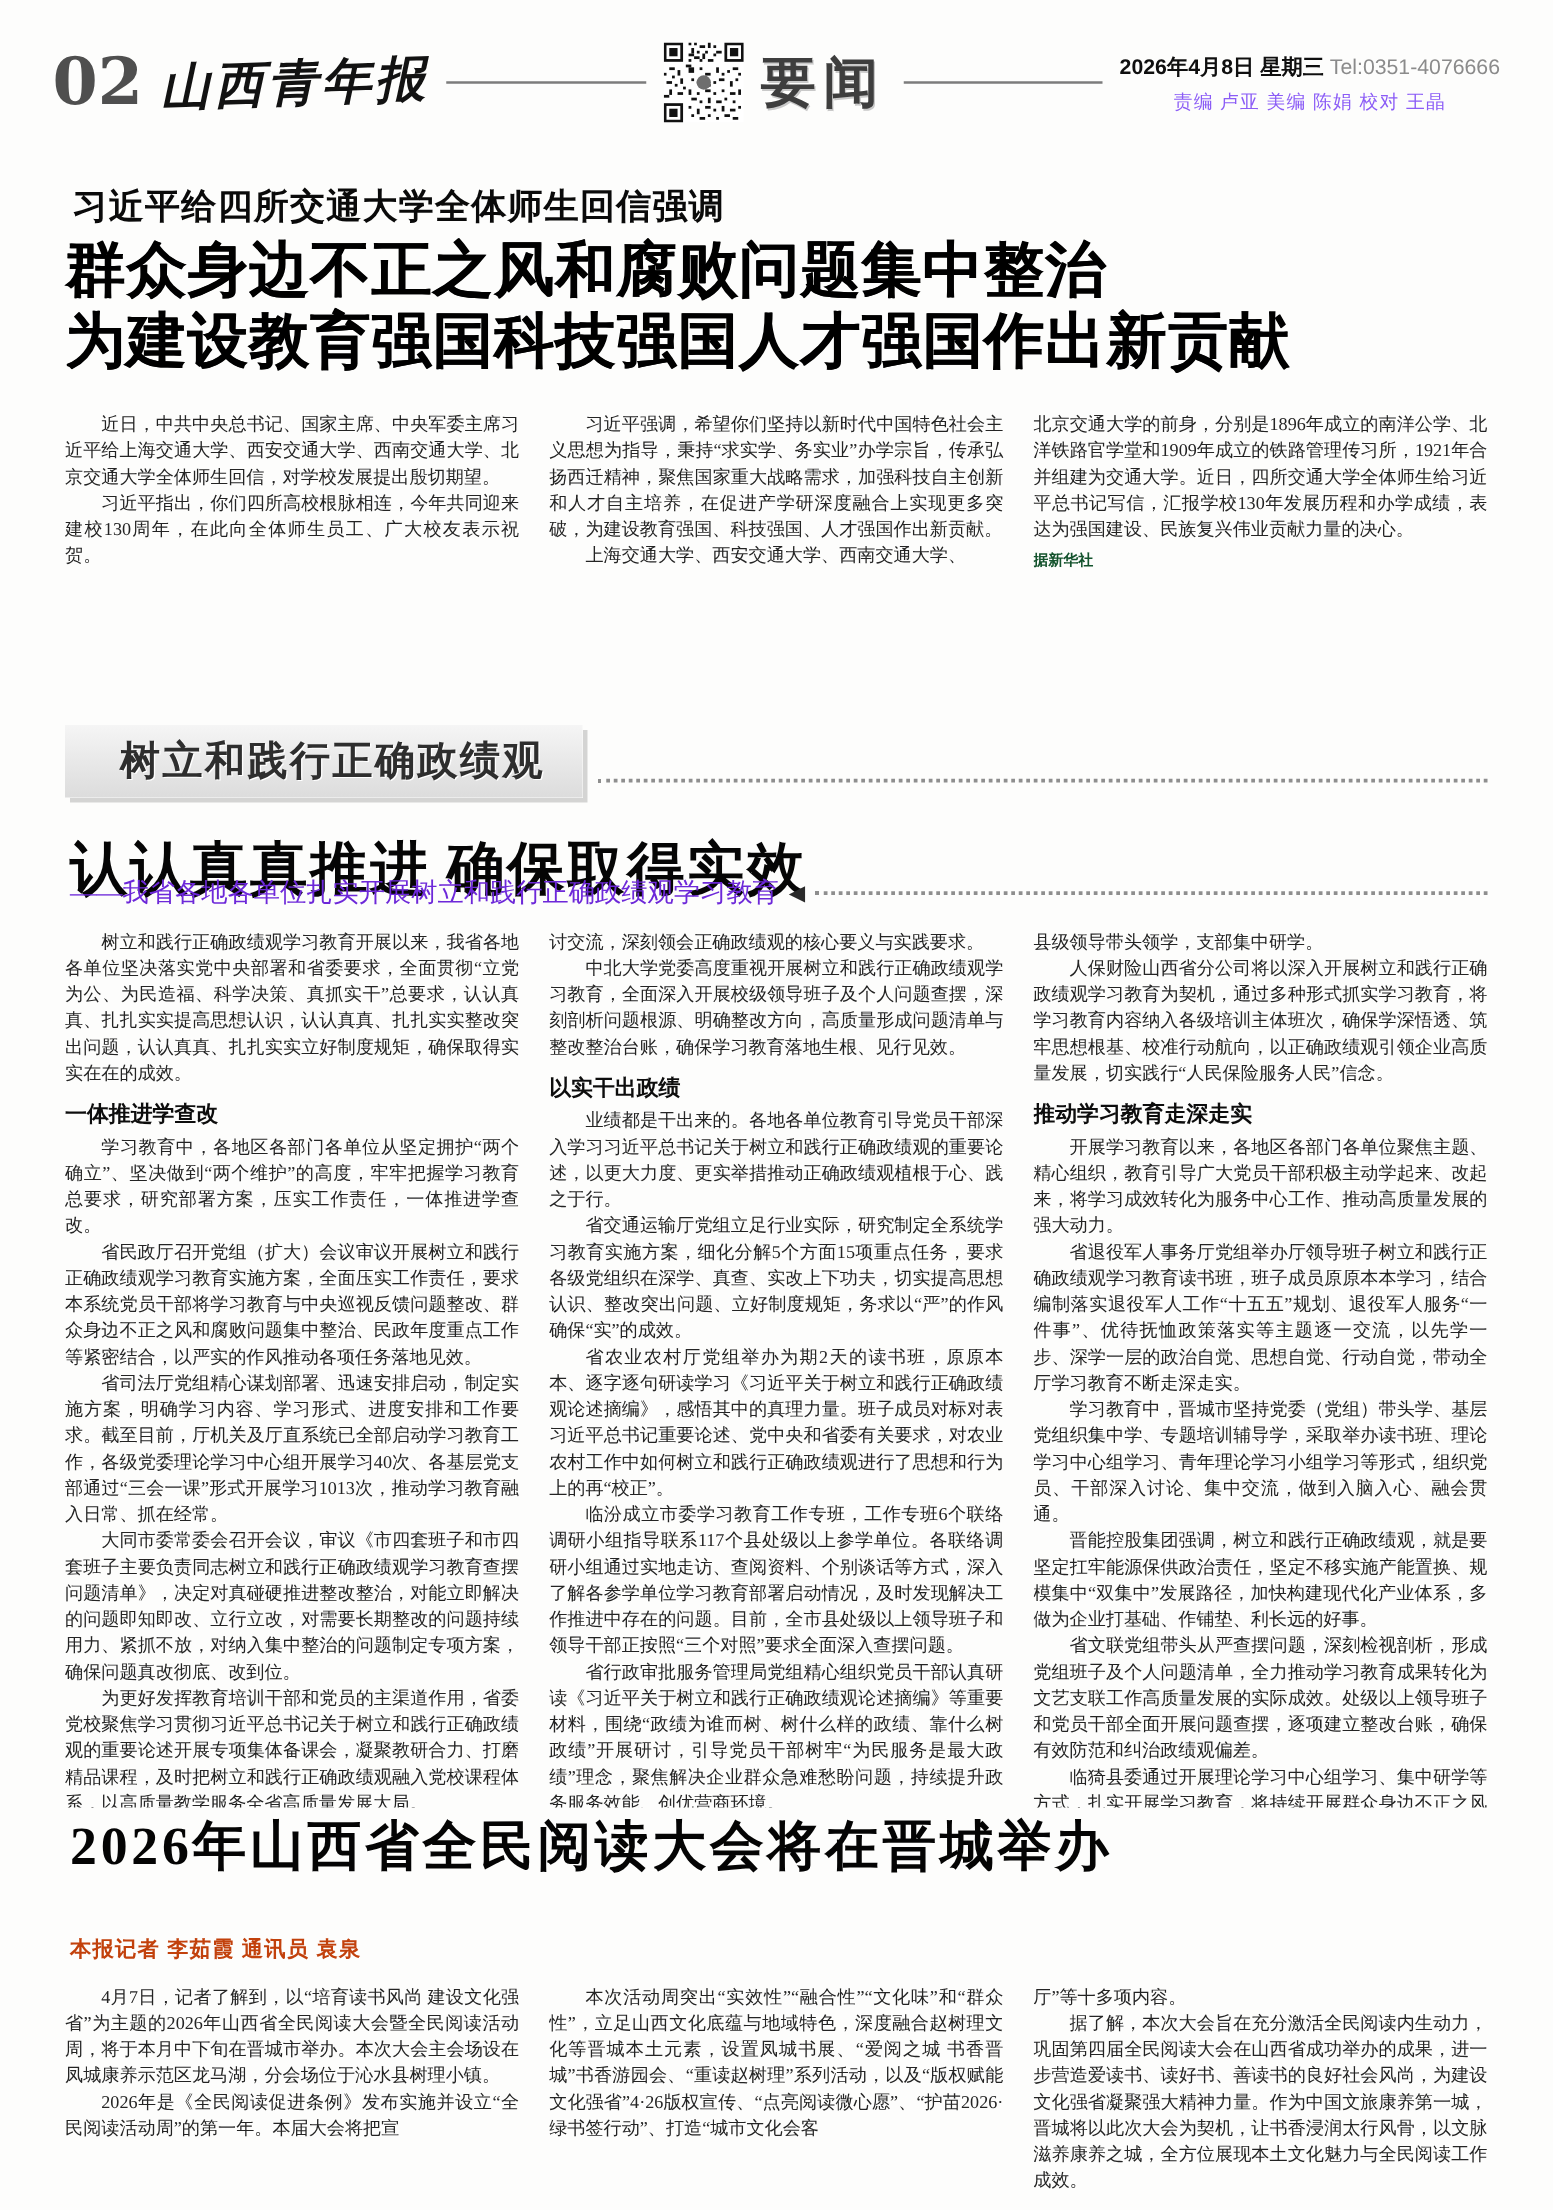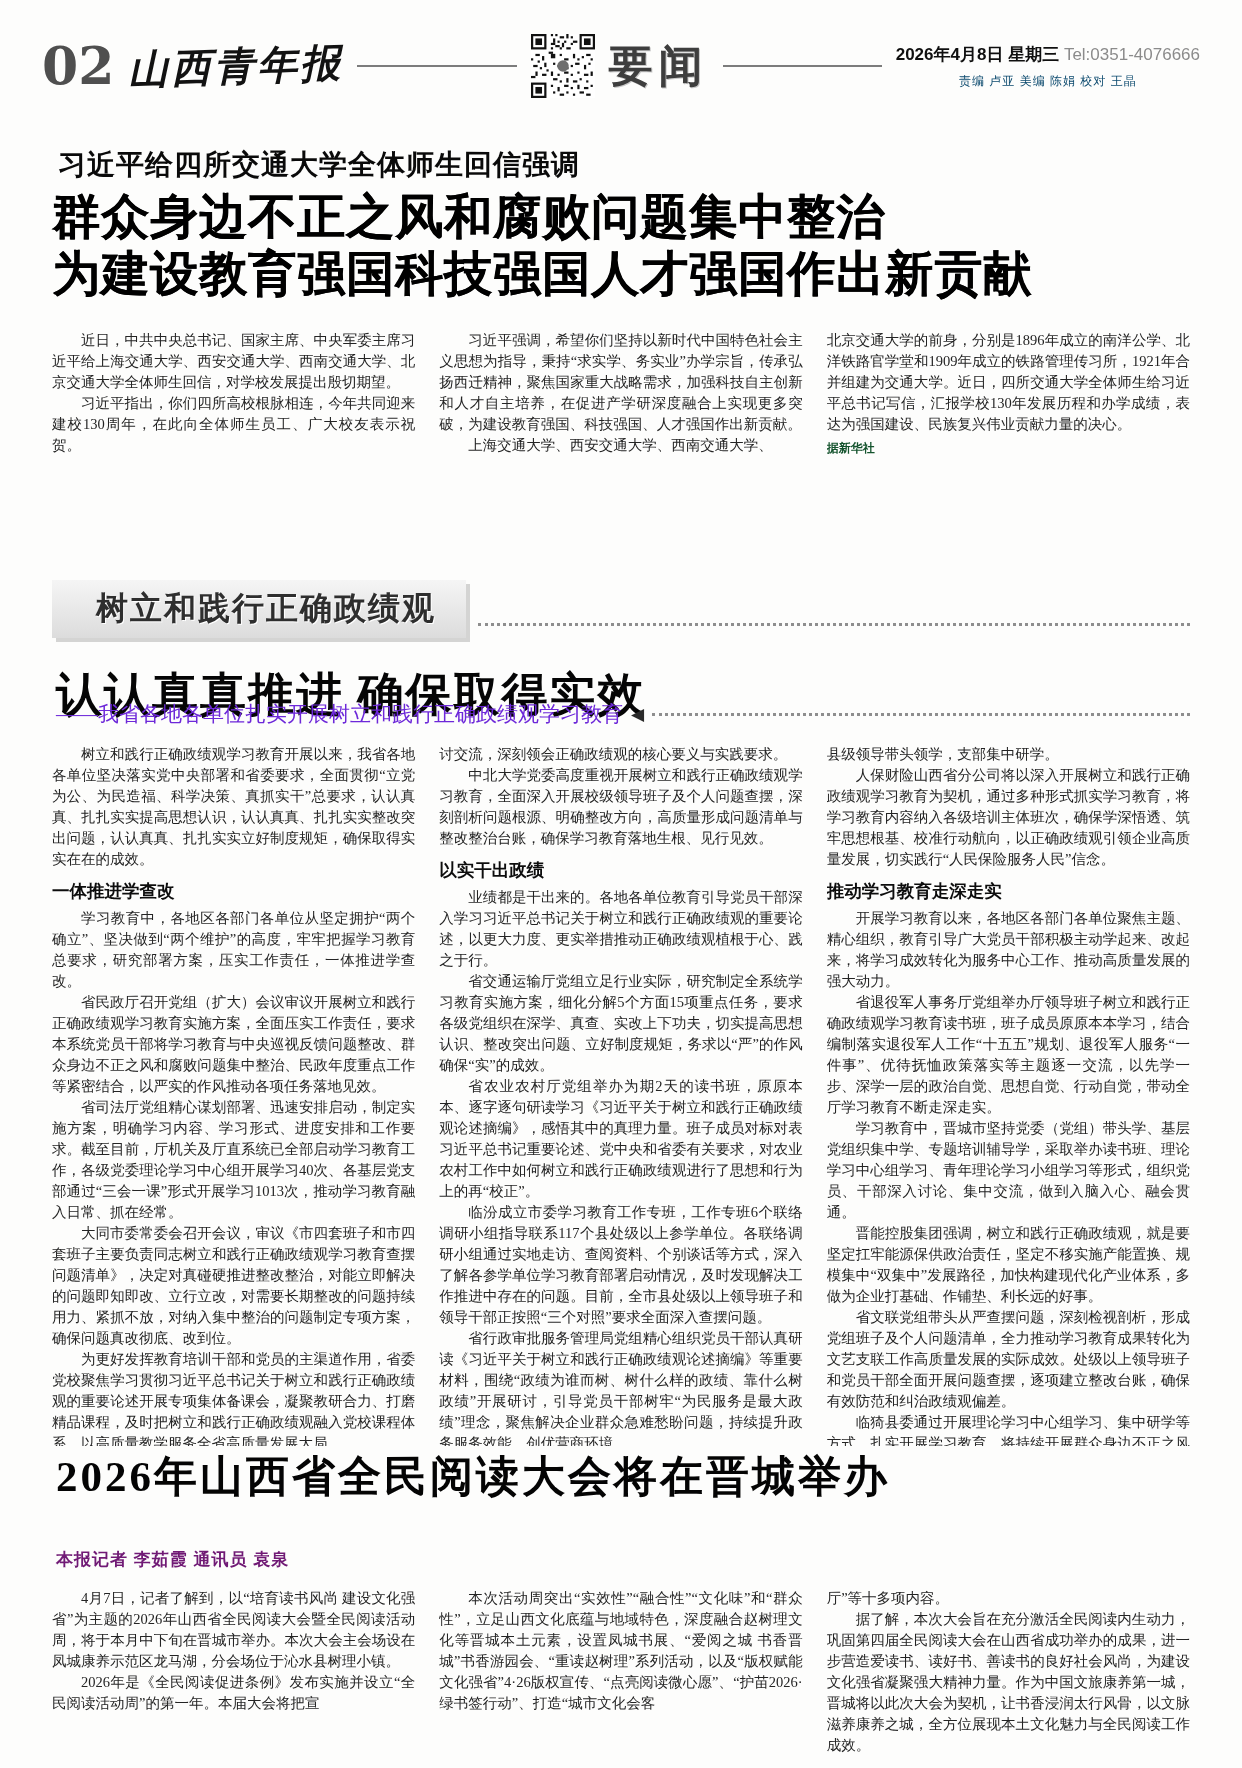--- a/index.html
+++ b/index.html
@@ -11,21 +11,21 @@
   .pagenum{font-size:52px;font-weight:bold;color:#4f4f4f;line-height:1;font-family:"DejaVu Serif",serif;}
   .logo{font-size:40px;font-weight:bold;font-style:italic;transform:rotate(-2deg);
         letter-spacing:3px;color:#121212;white-space:nowrap;}
   .hrule{flex:1;height:0;border-top:2px solid #7c7c7c;}
   .qr{width:64px;height:64px;flex:none;}
   .section-title{font-size:44px;font-weight:bold;color:#3e3e3e;letter-spacing:6px;white-space:nowrap;
         font-family:"Liberation Sans","DejaVu Sans",sans-serif;text-shadow:1px 1px 0 #c9c9c9;}
   .hright{display:flex;flex-direction:column;align-items:center;gap:7px;white-space:nowrap;}
   .dateline{font-size:17px;font-weight:bold;color:#0f0f0f;font-family:"Liberation Sans",sans-serif;}
   .dateline .tel{color:#8b8b8b;font-weight:normal;}
-  .editors{font-size:12px;color:#0c4a6e;letter-spacing:1px;font-family:"Liberation Sans",sans-serif;}
+  .editors{font-size:15px;color:#8b5cf6;letter-spacing:1px;font-family:"Liberation Sans",sans-serif;}
 
   
   .a1-kicker{position:absolute;top:146px;left:58px;font-size:28px;font-weight:bold;color:#0a0a0a;
         letter-spacing:1px;font-family:"Liberation Sans","DejaVu Sans",sans-serif;}
   .a1-headline{position:absolute;top:188px;left:52px;width:1140px;font-size:48px;line-height:57px;
         font-weight:900;color:#000;letter-spacing:1px;text-shadow:.6px 0 0 #000;}
 
   
   .body-cols{position:absolute;left:52px;width:1138px;display:flex;gap:24px;}
   .body-cols .col{flex:1;overflow:hidden;text-align:justify;}
@@ -46,21 +46,21 @@
         font-family:"Liberation Sans","DejaVu Sans",sans-serif;letter-spacing:2px;}
   .dots{flex:1;border-bottom:3px dotted #8e8e8e;margin-bottom:12px;}
   .a2-headline{position:absolute;top:632px;left:56px;font-size:46px;font-weight:900;color:#050505;letter-spacing:2px;margin-top:32px;}
   .a2-subrow{position:absolute;top:700px;left:56px;width:1134px;display:flex;align-items:center;gap:8px;}
   .a2-subtitle{font-size:21px;color:#6d28d9;white-space:nowrap;}
   .arrow{font-size:17px;color:#2a2a2a;line-height:1;}
   .a2-subrow .dots{margin-bottom:0;}
 
   
   .a3-headline{position:absolute;top:1448px;left:56px;font-size:43px;font-weight:900;color:#040404;letter-spacing:3px;}
-  .a3-byline{position:absolute;top:1548px;left:56px;font-size:17px;font-weight:bold;color:#701a75;
+  .a3-byline{position:absolute;top:1548px;left:56px;font-size:17px;font-weight:bold;color:#c2410c;
         letter-spacing:1px;font-family:"Liberation Sans","DejaVu Sans",sans-serif;}
 </style>
 </head>
 <body>
 
 <div class="page">
 
   <div class="header">
     <div class="pagenum">02</div>
     <div class="logo">山西青年报</div>

